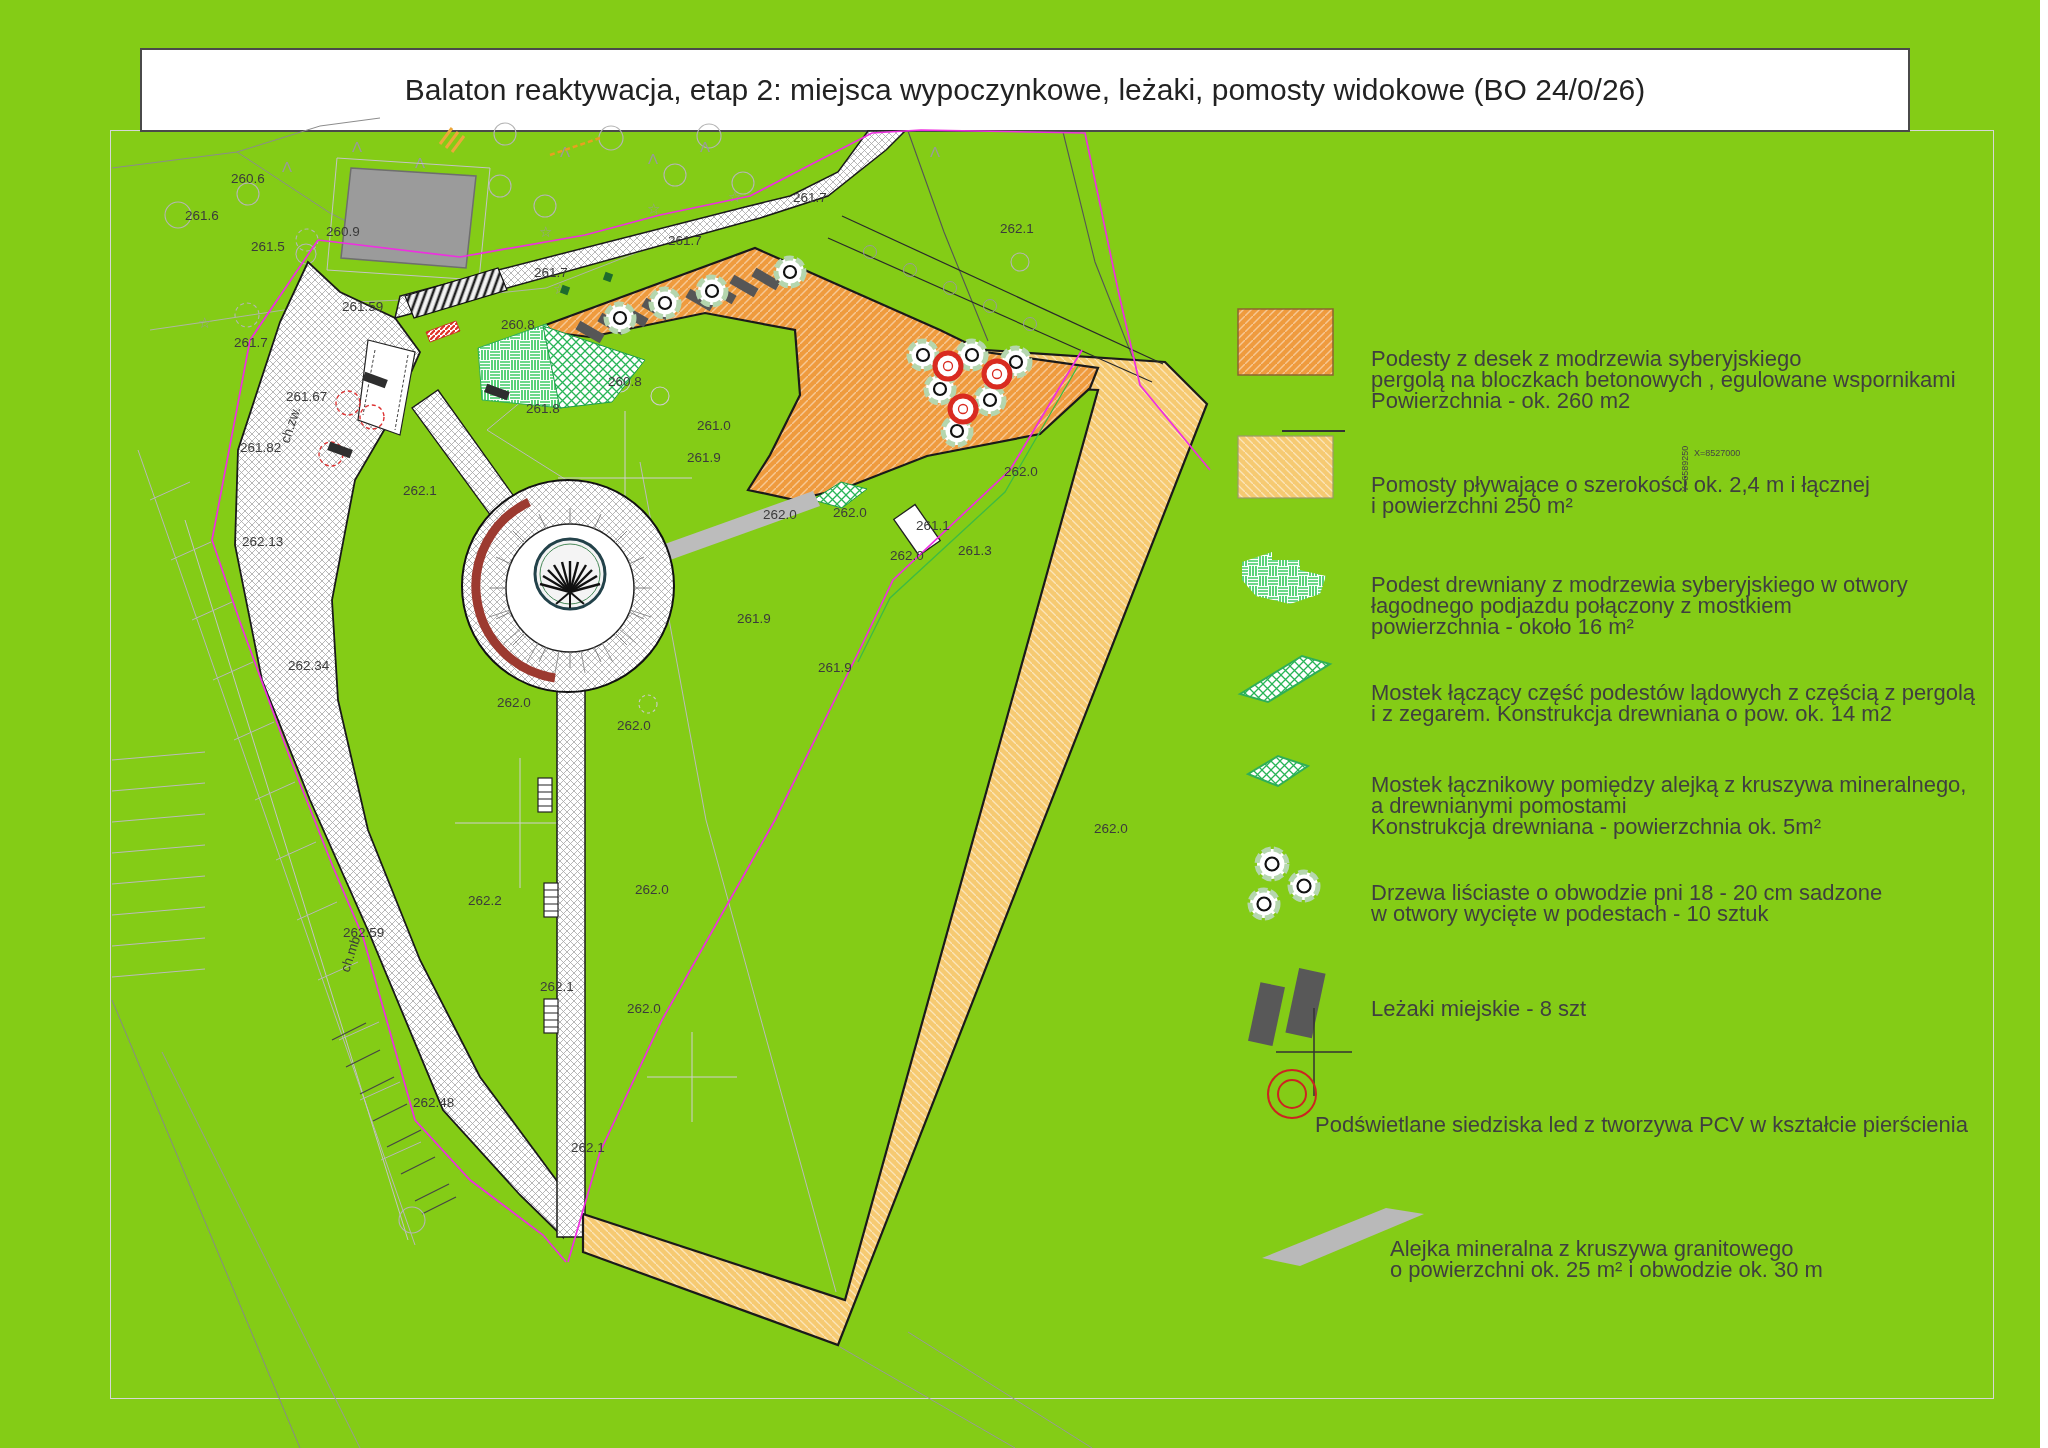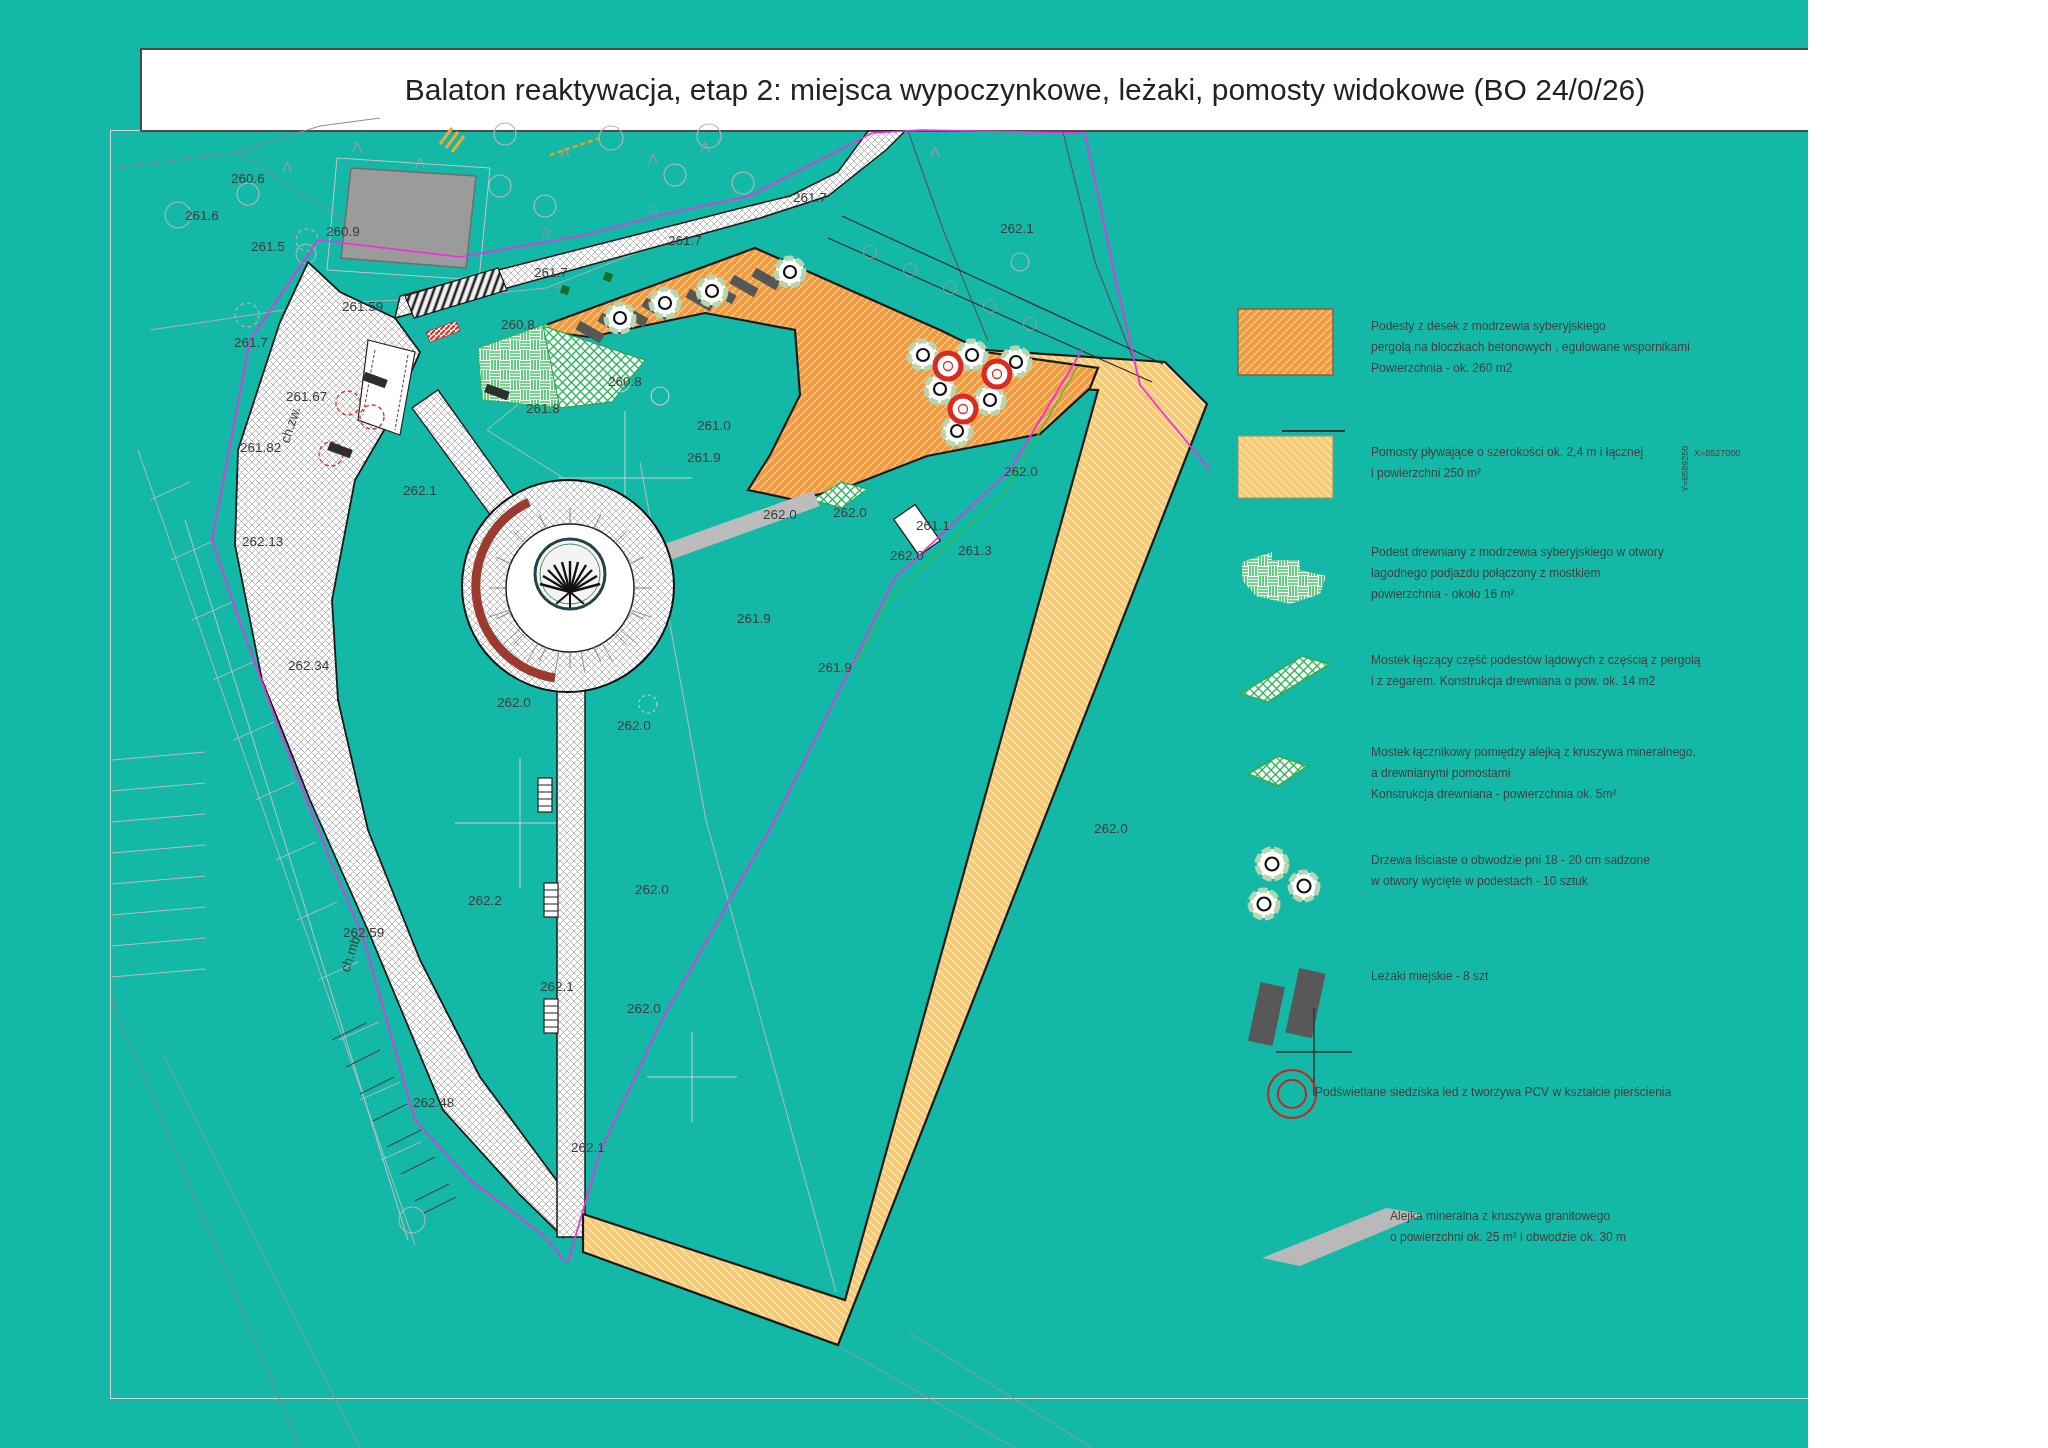--- a/index.html
+++ b/index.html
@@ -1,26 +1,26 @@
 <!DOCTYPE html>
 <html><head>
 <meta charset="utf-8">
 <style>
   html,body{margin:0;padding:0;background:#fff;}
-  #sheet{position:relative;width:1808px;height:1448px;background:#14b8a6;overflow:hidden;
+  #sheet{position:relative;width:2040px;height:1448px;background:#84cc16;overflow:hidden;
          font-family:"Liberation Sans",sans-serif;}
   #plan-frame{position:absolute;left:110px;top:130px;width:1882px;height:1267px;
               border:1px solid #d6d6d6;}
   #titlebox{position:absolute;left:140px;top:48px;width:1766px;height:80px;
             border:2px solid #4a4a4a;background:#fff;display:flex;align-items:center;justify-content:center;}
   #titlebox .t{font-size:30px;color:#222;}
   svg.plan{position:absolute;left:0;top:0;}
   .elev{font-size:13.5px;fill:#3b3b3b;}
   .legend-row{position:absolute;}
-  .legend-text{position:absolute;color:#3f3f3f;font-size:12px;line-height:21px;white-space:nowrap;}
+  .legend-text{position:absolute;color:#3f3f3f;font-size:22px;line-height:21px;white-space:nowrap;margin-top:32px;}
   .legend-text .l:empty{display:none;}
   .coord{position:absolute;font-size:9px;color:#444;white-space:nowrap;}
   .vert{transform:rotate(-90deg);transform-origin:left top;}
 </style>
 </head>
 <body>
 
 <div id="sheet">
   <div id="plan-frame"></div>
 

